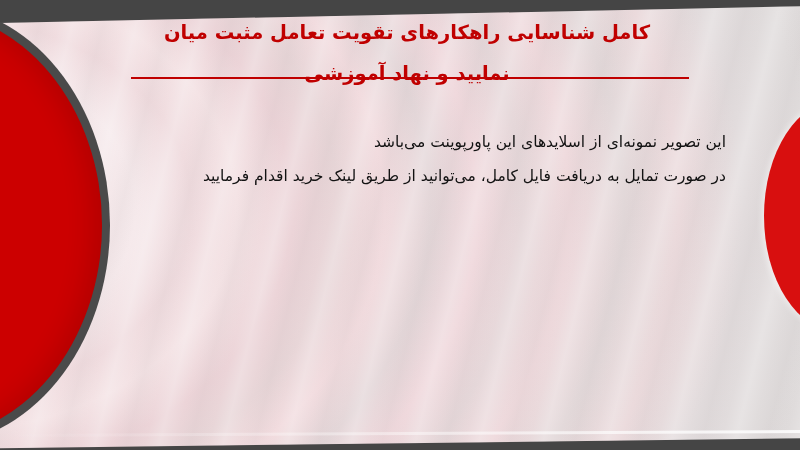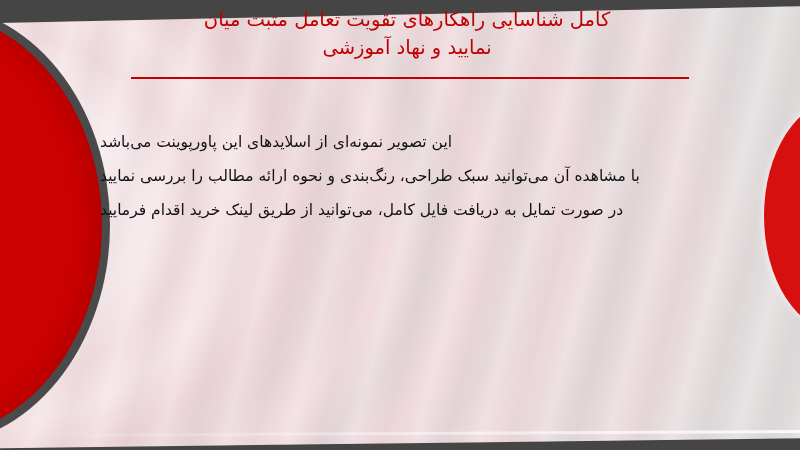--- a/index.html
+++ b/index.html
@@ -92,38 +92,39 @@
   #title-block {
     position: absolute;
     left: 118px; top: 6px;
     width: 578px;
     text-align: center;
     direction: rtl;
   }
   .title-line {
     color: #c00000;
     font-size: 19.5px;
-    font-weight: normal;
+    font-weight: bold;
     line-height: 28px;
     white-space: nowrap;
     letter-spacing: -0.2px;
+    margin-top: 13px;
   }
   #title-rule {
     position: absolute;
     left: 131px; top: 77px;
     width: 558px; height: 2px;
     background: #c00000;
   }
 
   
   #body-block {
     position: absolute;
-    right: 80px; top: 125px;
+    right: 74px; top: 125px;
     width: 620px;
-    text-align: left;
+    text-align: right;
     direction: rtl;
   }
   .body-line {
     color: #121212;
     font-size: 15.5px;
     font-weight: normal;
     line-height: 34px;
     white-space: nowrap;
     letter-spacing: -0.1px;
   }
@@ -154,17 +155,16 @@
   <div id="ellipse-right"></div>
 
   <div id="title-block">
     <div class="title-line">کامل شناسایی راهکارهای تقویت تعامل مثبت میان</div>
     <div class="title-line">نمایید و نهاد آموزشی</div>
   </div>
   <div id="title-rule"></div>
 
   <div id="body-block">
     <div class="body-line">این تصویر نمونه‌ای از اسلایدهای این پاورپوینت می‌باشد</div>
-    <div class="body-line">با مشاهده آن می‌توانید سبک طراحی، رنگ‌بندی و نحوه ارائه مطالب را بررسی نمایید</div>
     <div class="body-line">در صورت تمایل به دریافت فایل کامل، می‌توانید از طریق لینک خرید اقدام فرمایید</div>
   </div>
 
 </div>
 
 </body></html>

